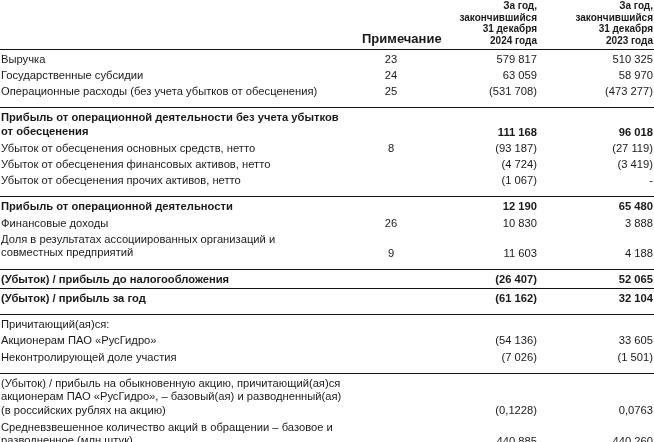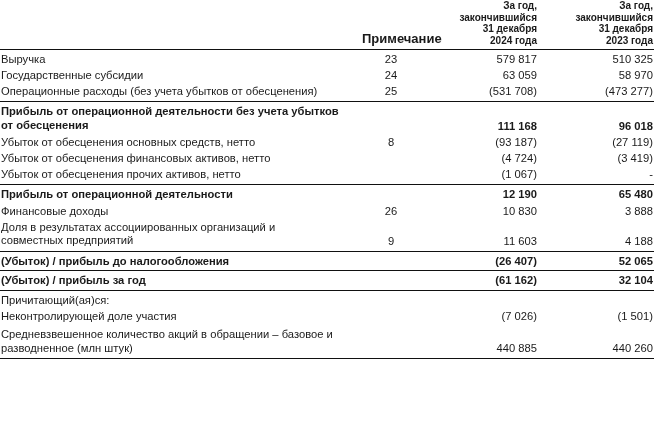--- a/index.html
+++ b/index.html
@@ -81,21 +81,21 @@
 
   
   tr.total .lbl, tr.total .num, tr.total .note { font-weight: bold; }
 
   
   tr.rule-split .lbl { border-top: 0.8px solid #111; }
   tr.rule-split .note { border-top: 0.8px solid #111; }
   tr.rule-split .num { border-top: 1.6px solid #111; }
 
   .pad-top td { padding-top: 3px; }
-  .pad-bot td { padding-bottom: 3px; }
+  .pad-bot td { padding-bottom: 9px; }
 
   .twoline .lbl { line-height: 1.22; }
 </style>
 </head>
 <body>
 
 <div class="sheet">
   <table class="fin">
     <colgroup>
       <col class="c-label">
@@ -209,28 +209,42 @@
         <td class="num">32 104</td>
       </tr>
 
       <tr class="pad-top">
         <td class="lbl">Причитающий(ая)ся:</td>
         <td class="note"></td>
         <td class="num"></td>
         <td class="num"></td>
       </tr>
 
+      <tr>
+        <td class="lbl">Акционерам ПАО «РусГидро»</td>
+        <td class="note"></td>
+        <td class="num">(54 136)</td>
+        <td class="num">33 605</td>
+      </tr>
 
       <tr class="pad-bot">
         <td class="lbl">Неконтролирующей доле участия</td>
         <td class="note"></td>
         <td class="num">(7 026)</td>
         <td class="num">(1 501)</td>
       </tr>
 
+      <tr class="rule-split twoline pad-top">
+        <td class="lbl">(Убыток) / прибыль на обыкновенную акцию, причитающий(ая)ся
+акционерам ПАО «РусГидро», – базовый(ая) и разводненный(ая)
+(в российских рублях на акцию)</td>
+        <td class="note"></td>
+        <td class="num">(0,1228)</td>
+        <td class="num">0,0763</td>
+      </tr>
 
       <tr class="twoline rule-bot-all pad-bot">
         <td class="lbl">Средневзвешенное количество акций в обращении – базовое и
 разводненное (млн штук)</td>
         <td class="note"></td>
         <td class="num">440 885</td>
         <td class="num">440 260</td>
       </tr>
 
     </tbody>

